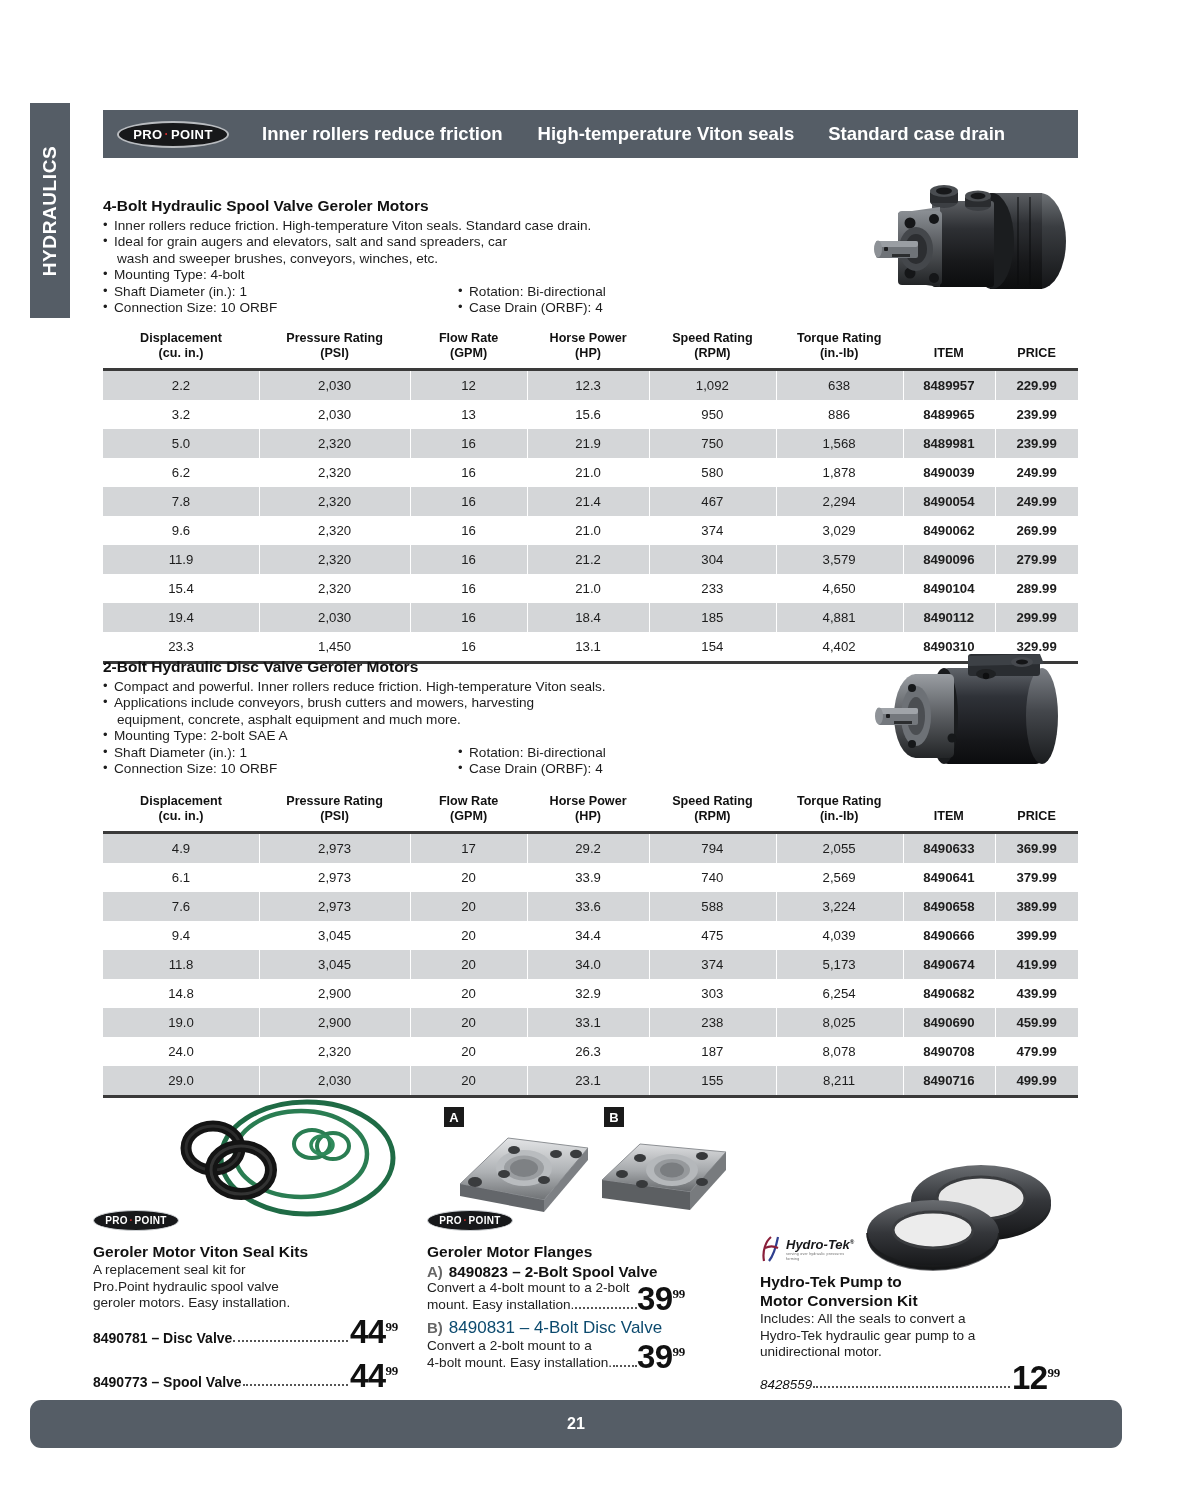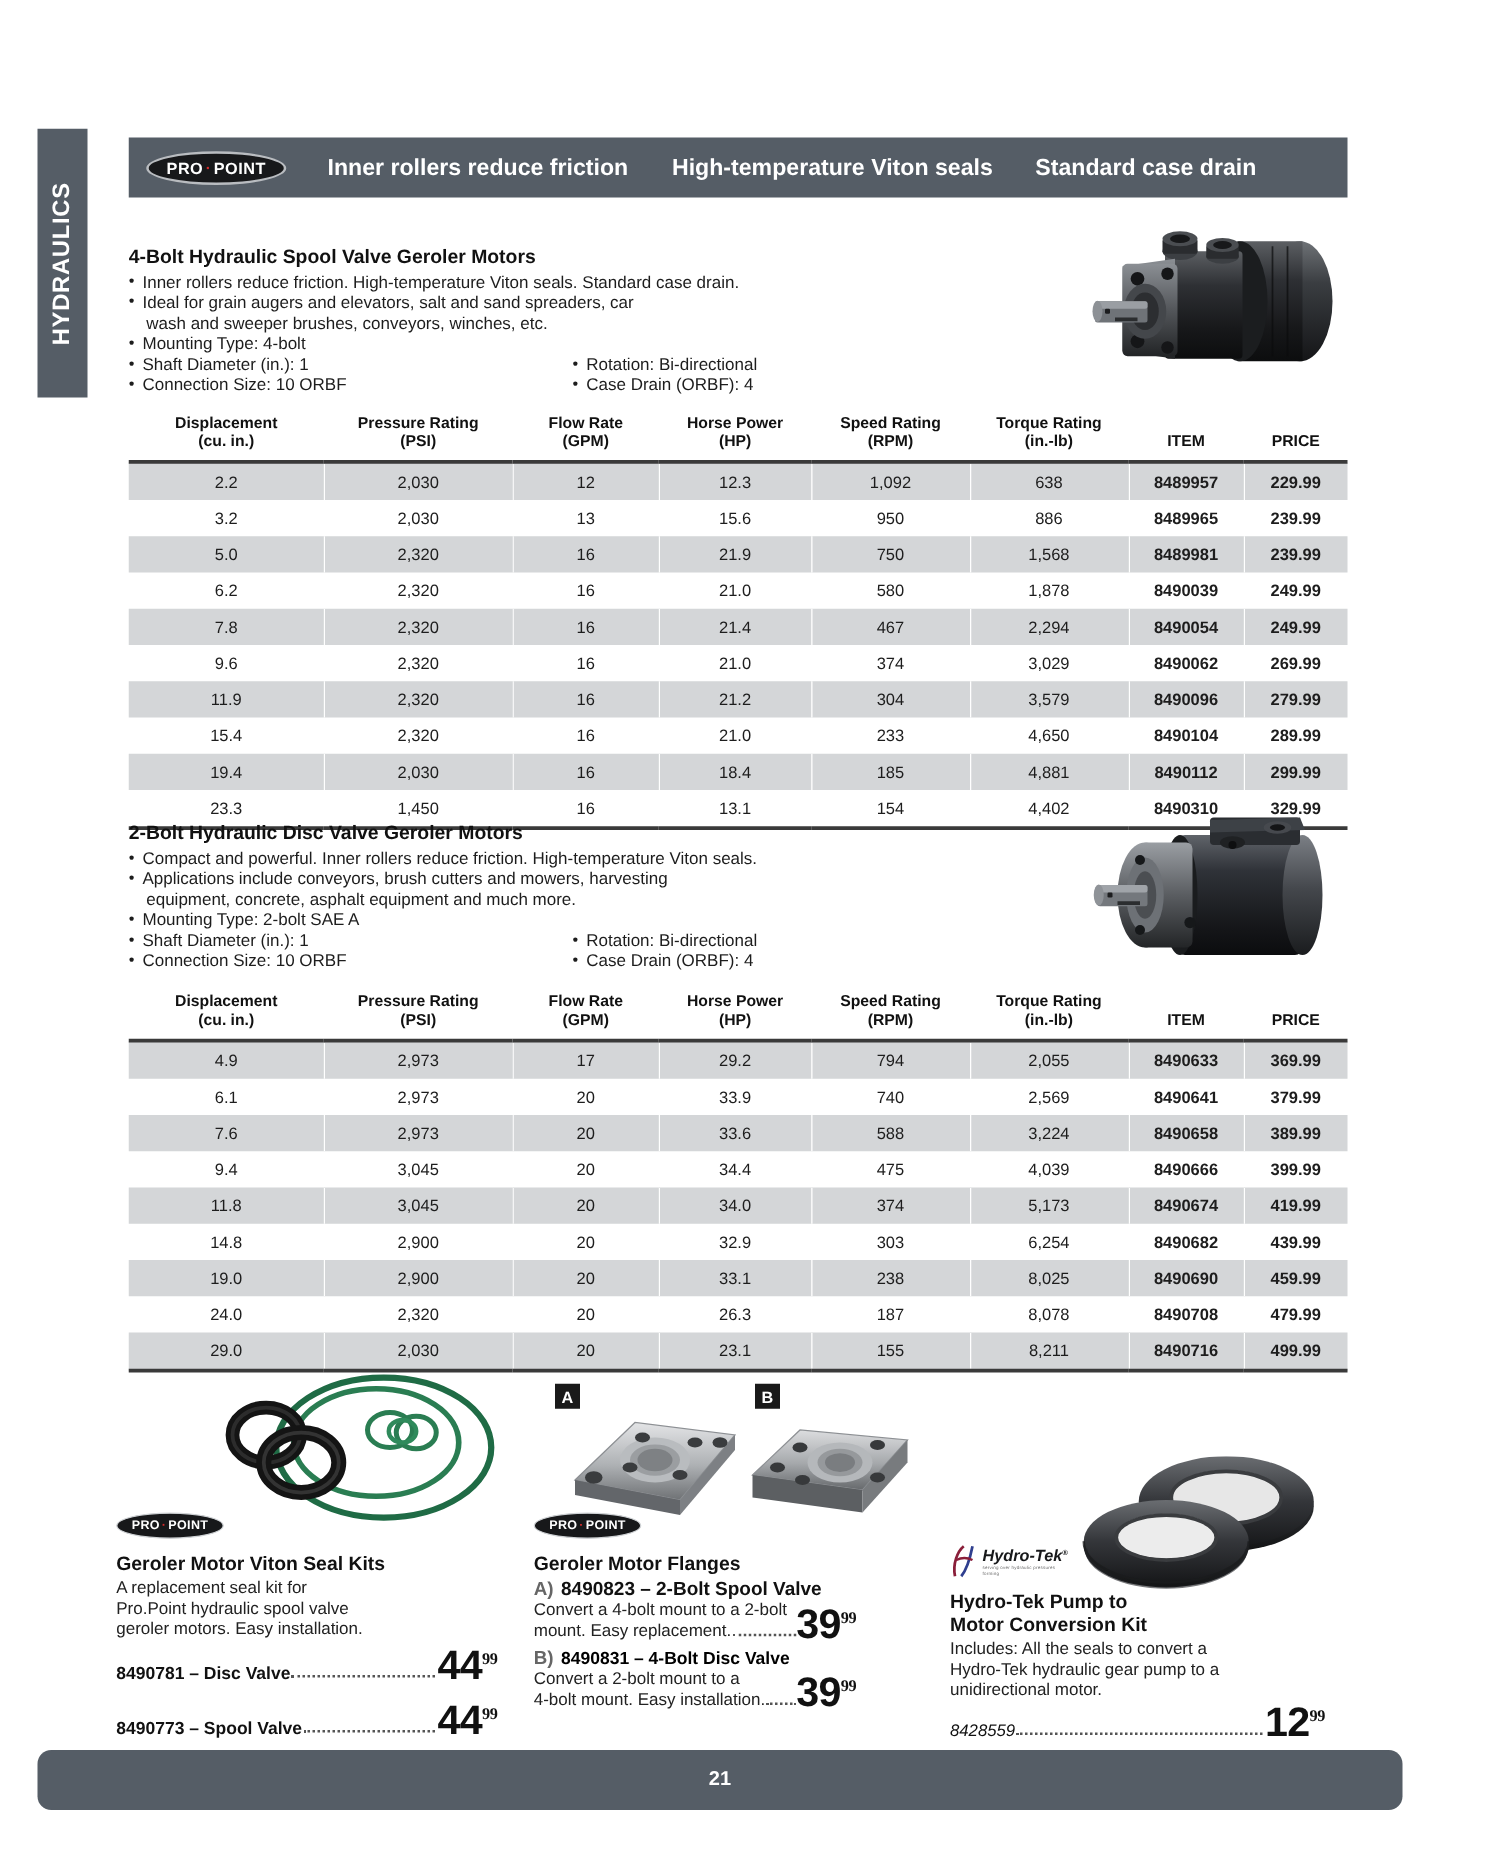--- a/index.html
+++ b/index.html
@@ -666,30 +666,30 @@
     <div class="prod-name" style="margin-top:11px;">Geroler Motor Flanges</div>
 
     <div style="margin-top:2px; display:flex; align-items:baseline; gap:6px;">
       <span style="font-size:15px;font-weight:700;color:#666;">A)</span>
       <span style="font-size:15.2px;font-weight:700;color:#111;">8490823 – 2-Bolt Spool Valve</span>
     </div>
     <div style="display:flex; align-items:flex-end;">
       <div class="prod-desc" style="width:212px;">
         <div>Convert a 4-bolt mount to a 2-bolt</div>
         <div style="display:flex;align-items:flex-end;">
-          <span>mount. Easy replacement.</span>
+          <span>mount. Easy installation.</span>
           <span class="dots"></span>
         </div>
       </div>
       <span class="price-big" style="margin-left:-2px;"><span>39</span><sup>99</sup></span>
     </div>
 
     <div style="margin-top:5px; display:flex; align-items:baseline; gap:6px;">
       <span style="font-size:15px;font-weight:700;color:#666;">B)</span>
-      <span style="font-size:14px;font-weight:700;color:#000000;">8490831 – 4-Bolt Disc Valve</span>
+      <span style="font-size:17px;font-weight:400;color:#0c4a6e;">8490831 – 4-Bolt Disc Valve</span>
     </div>
     <div style="display:flex; align-items:flex-end;">
       <div class="prod-desc" style="width:212px;">
         <div>Convert a 2-bolt mount to a</div>
         <div style="display:flex;align-items:flex-end;">
           <span>4-bolt mount. Easy installation.</span>
           <span class="dots"></span>
         </div>
       </div>
       <span class="price-big" style="margin-left:-2px;"><span>39</span><sup>99</sup></span>

